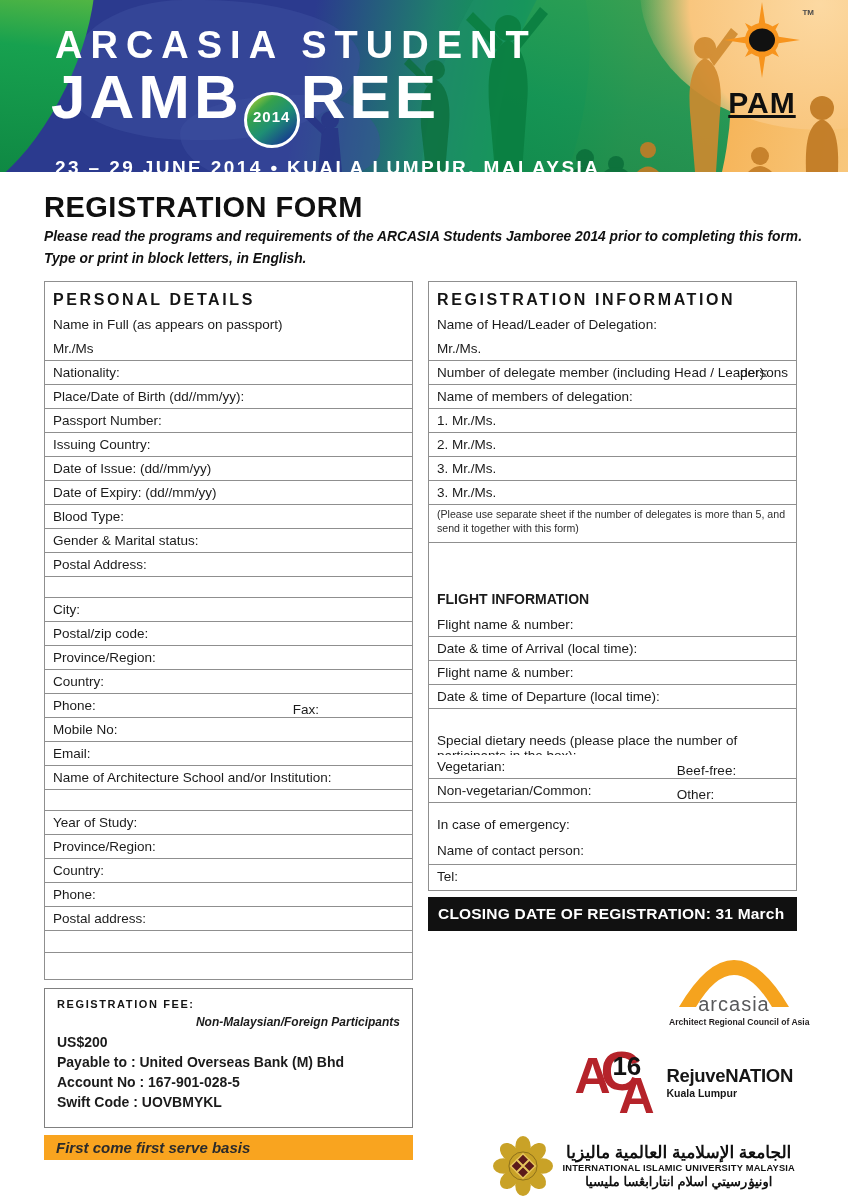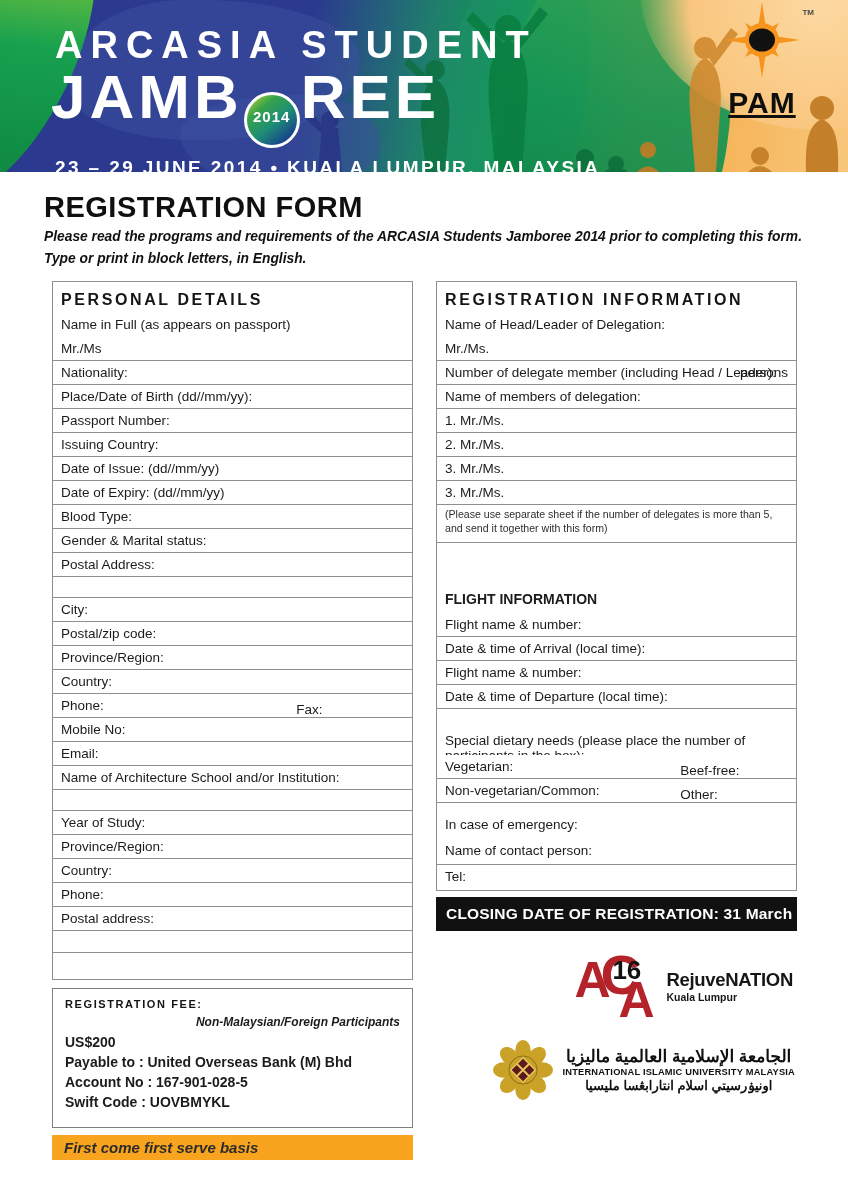--- a/index.html
+++ b/index.html
@@ -37,21 +37,21 @@
   .pam-tm { position:absolute; right:-12px; top:8px; font-size:8px; font-weight:bold; color:#4a4a4a; letter-spacing:0; }
   .pam-label { font-size:30px; font-weight:900; color:#0f0f0f; letter-spacing:1px; margin-top:2px;text-decoration:underline; }
 
   
   .form-title { margin:19px 0 5px 44px; font-size:29px; font-weight:800; letter-spacing:0.5px; color:#101010; }
   .intro { margin:2px 0 0 44px; font-size:13.8px; font-style:italic; font-weight:600; color:#111; }
   .intro + .intro { margin-top:7px; }
 
   
   .columns { display:flex; gap:15px; margin:15px 51px 0 44px; align-items:flex-start; }
-  .col { width:429px;margin-left:8px; }
+  .col { width:429px; }
   .box { border:1.5px solid #8f8f8f; background:#fff; }
   .box-title { padding:9px 8px 4px 8px; font-size:16px; font-weight:bold; letter-spacing:2.6px; color:#151515; }
   .frow { position:relative; height:24px; padding:4px 8px 0 8px; font-size:13.5px; color:#1b1b1b; overflow:hidden; }
   .frow.bb { border-bottom:1px solid #8f8f8f; }
   .frow .lbl2 { position:absolute; left:58%; top:8px;padding-left:35px; }
   .frow .rlbl { position:absolute; right:8px; top:4px; }
   .frow.small { font-size:10.6px; line-height:1.3; color:#2e2e2e; padding-top:3px; }
   .frow.boldlbl { font-weight:bold; font-size:14px; }
 
   
@@ -250,20 +250,27 @@
             <div class="frow" style="height: 26px;"><span class="lbl">In case of emergency:</span></div>
             <div class="frow bb" style="height: 26px;"><span class="lbl">Name of contact person:</span></div>
             <div class="frow" style="height: 25px;"><span class="lbl">Tel:</span></div>
           </div>
       </section>
 
       <div class="closing-bar">CLOSING DATE OF REGISTRATION: 31 March 2014</div>
 
       <div class="logos">
 
+        <div class="arcasia">
+          <svg width="118" height="58" viewBox="0 0 118 58">
+            <path d="M4 56 Q59 -38 114 56 L97 56 Q59 -8 21 56 Z" fill="#f5a31e"></path>
+          </svg>
+          <div class="arcasia-name">arcasia</div>
+          <div class="arcasia-tag">Architect Regional Council of Asia</div>
+        </div>
 
         <div class="aca16">
           <div class="aca-mark">
             <span class="aca-a1">A</span>
             <span class="aca-c">C</span>
             <span class="aca-16">16</span>
             <span class="aca-a2">A</span>
           </div>
           <div class="aca-text">
             <div class="aca-title">RejuveNATION</div>

